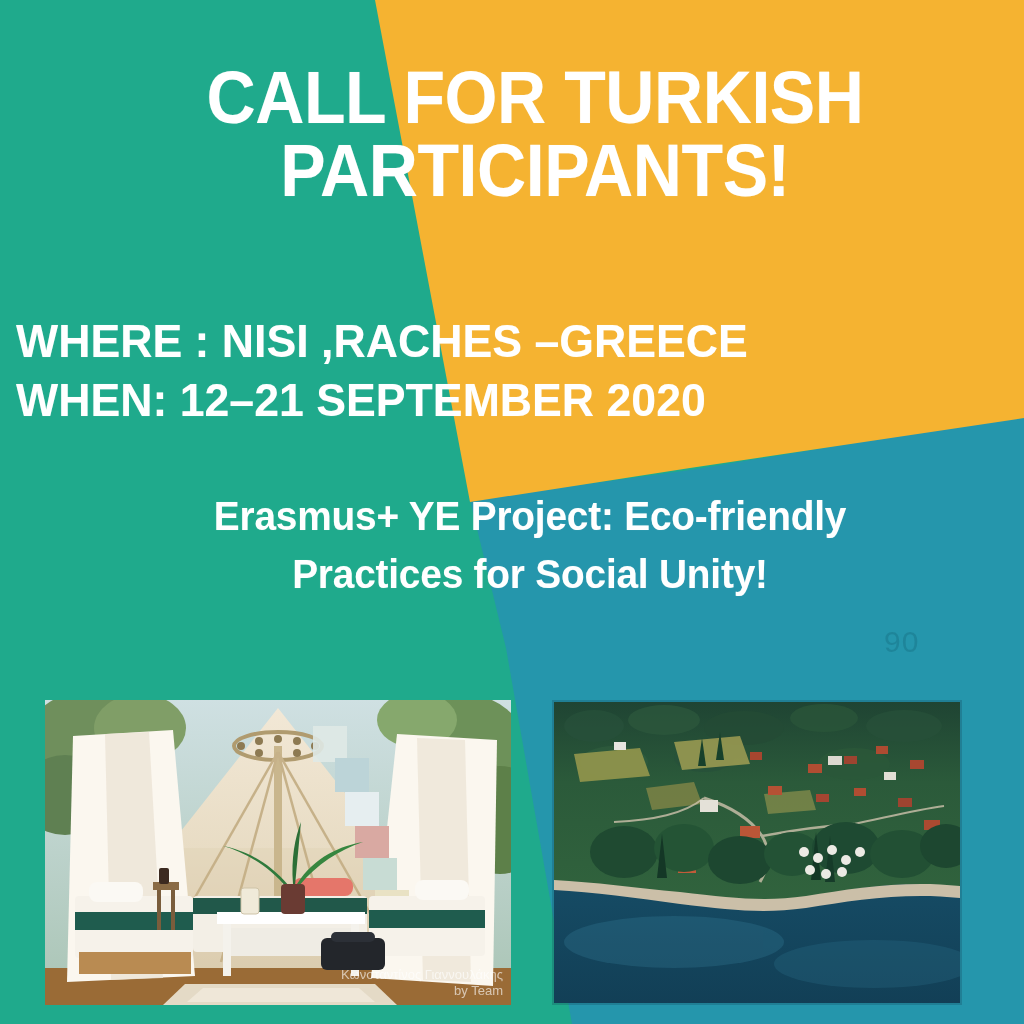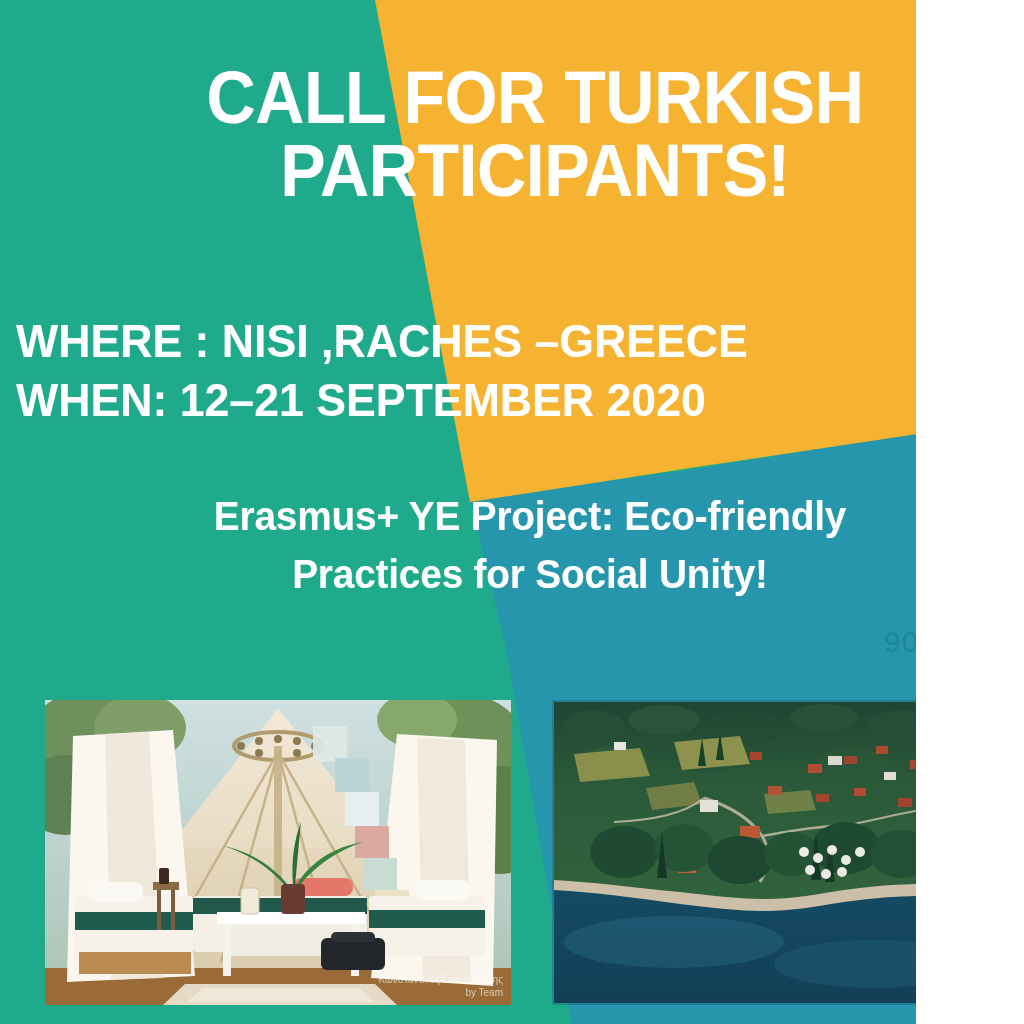--- a/index.html
+++ b/index.html
@@ -7,21 +7,21 @@
     margin: 0;
     padding: 0;
     background: #ffffff;
   }
   body {
     font-family: "Liberation Sans", sans-serif;
   }
 
   .poster {
     position: relative;
-    width: 916px;
+    width: 1024px;
     height: 1024px;
     overflow: hidden;
     background: #1FAA8C;
   }
 
   
   .bg-layer {
     position: absolute;
     inset: 0;
     width: 100%;
@@ -122,21 +122,21 @@
     width: 406px;
     height: 301px;
     box-shadow: 0 0 0 2px rgba(20,60,80,0.25);
   }
 
   .photo-credit {
     position: absolute;
     right: 8px;
     bottom: 6px;
     font-family: "Liberation Sans", sans-serif;
-    font-size: 10px;
+    font-size: 13px;
     line-height: 1.25;
     color: rgba(255,255,255,0.62);
     text-align: right;
     white-space: nowrap;
     pointer-events: none;
   }
 </style>
 </head>
 <body>
 

